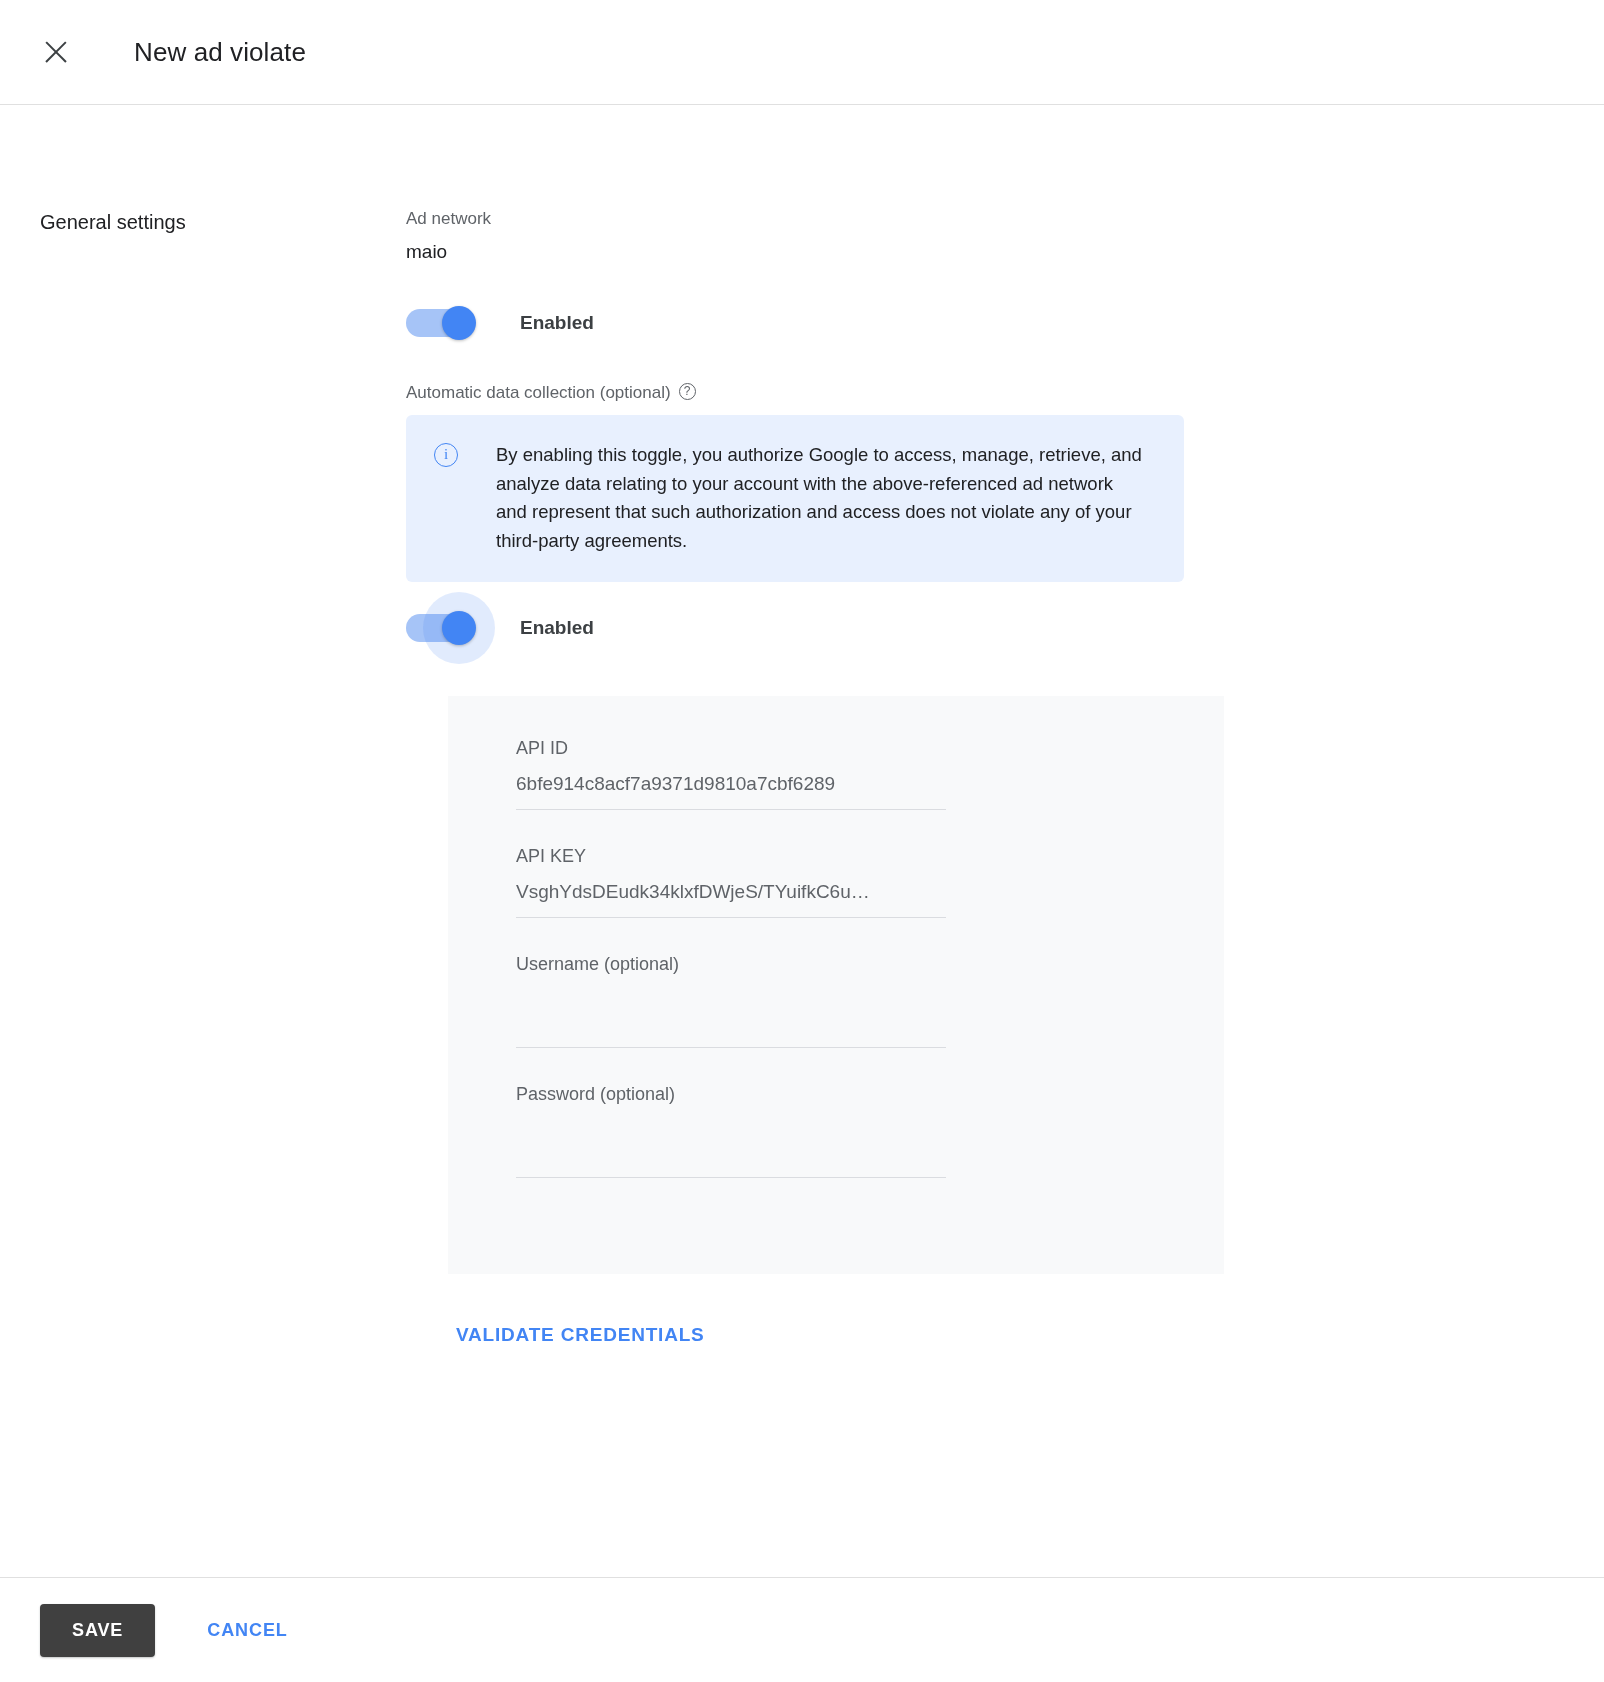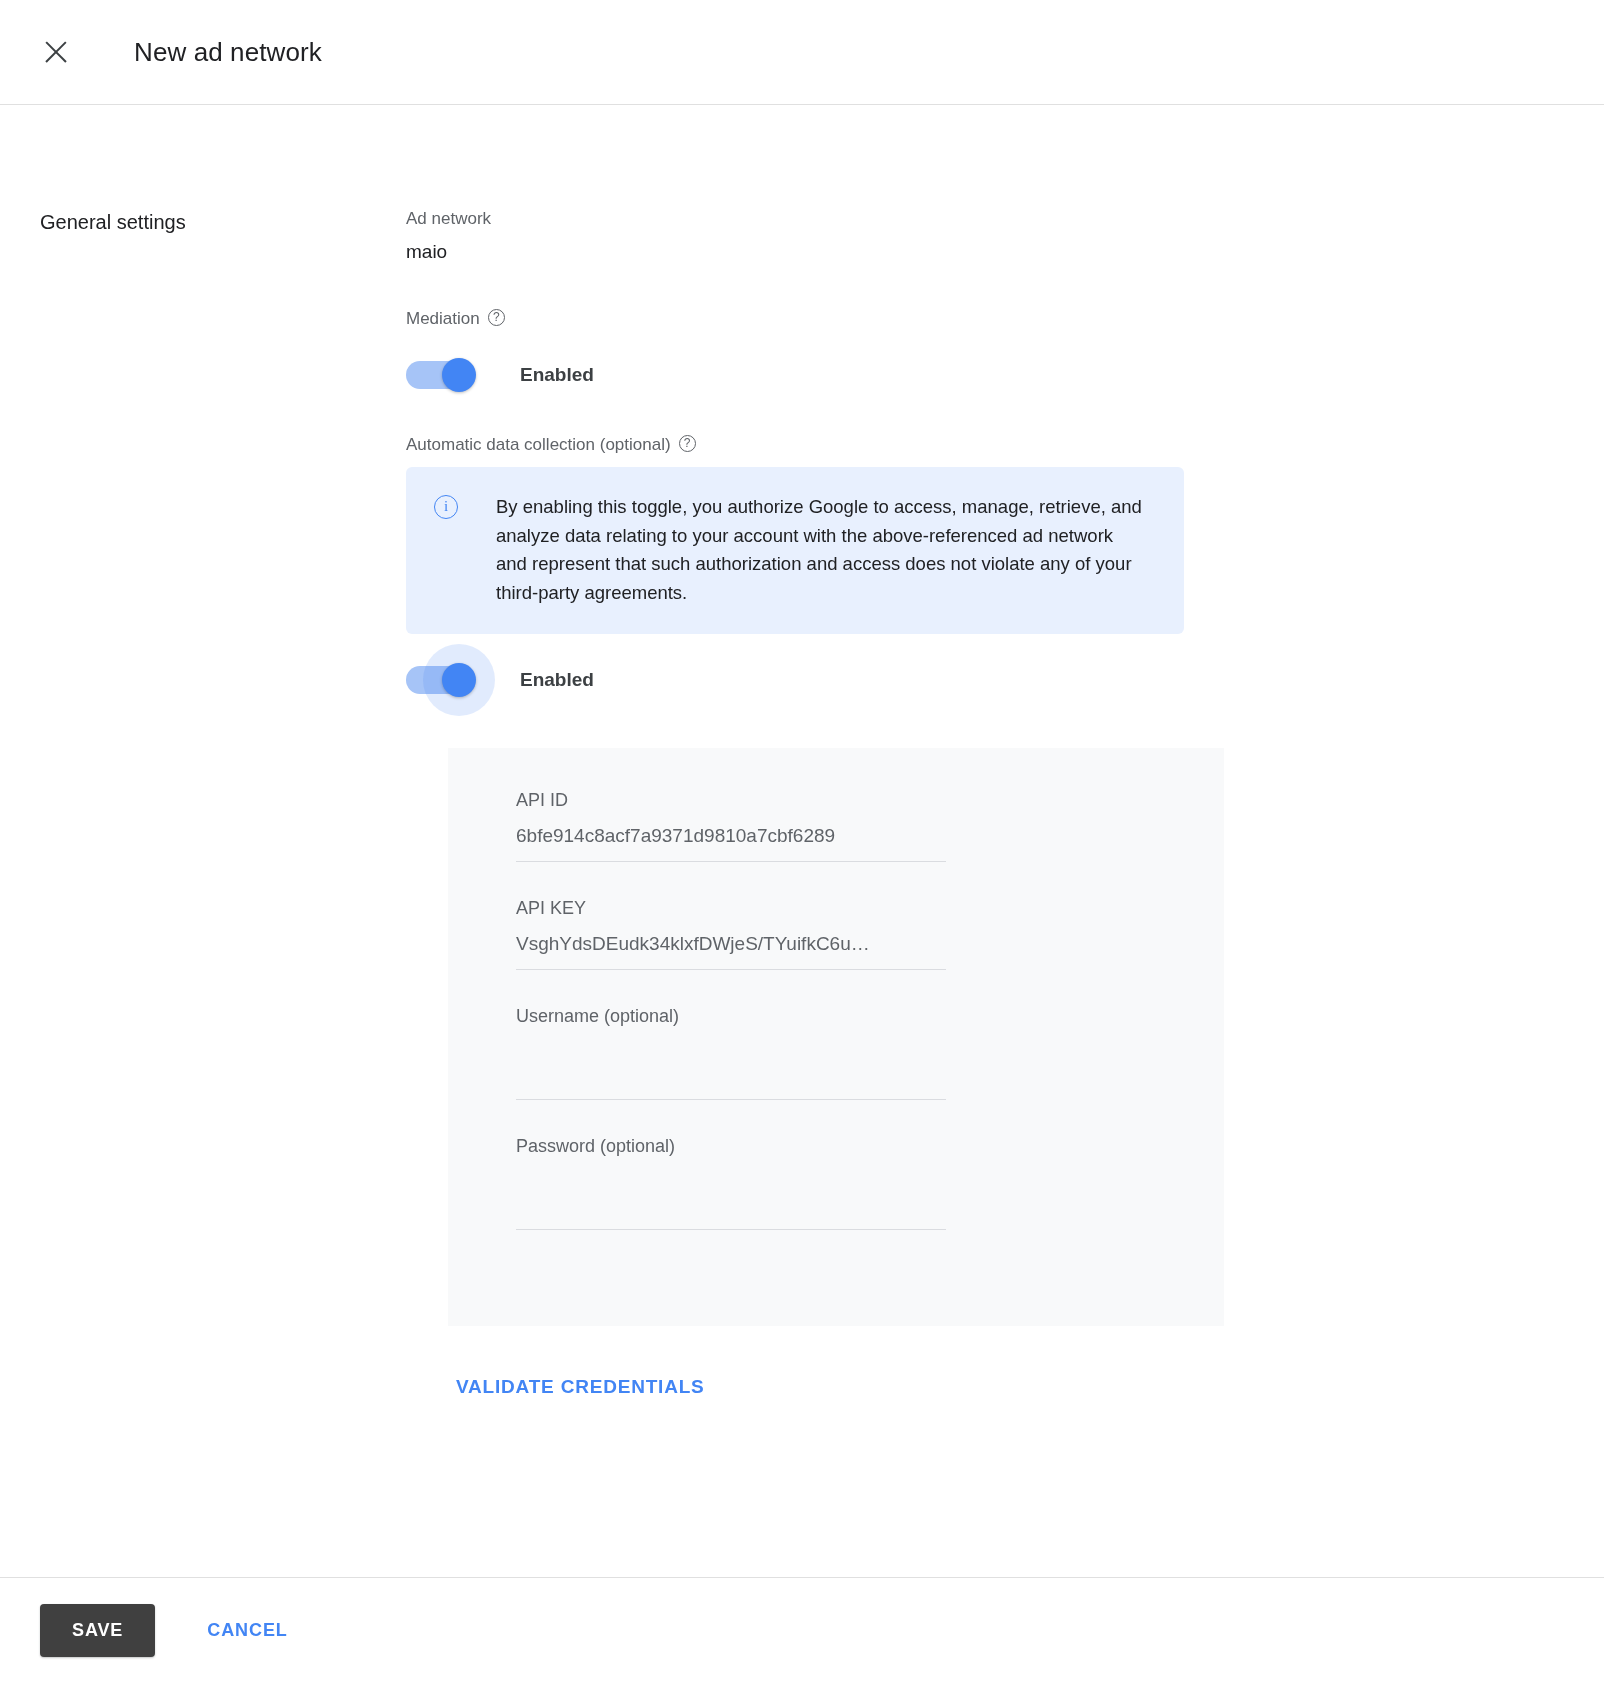--- a/index.html
+++ b/index.html
@@ -282,42 +282,39 @@
     cursor: pointer;
     font-family: "Liberation Sans", sans-serif;
     padding: 14px 10px;
   }
 </style>
 </head>
 <body>
 
 <div class="header">
   <div class="close-icon"></div>
-  <div class="header-title">New ad network</div>
+  <div class="header-title">New ad violate</div>
 </div>
 
 <div class="content">
 
   <div class="section-label">General settings</div>
 
   <div class="form-col">
 
     
 
     
     <div class="block">
       <div class="field-label">Ad network</div>
       <div class="field-value">maio</div>
     </div>
 
     
     <div class="block">
-      <div class="field-label">
-        <span>Mediation</span><span class="help-icon"></span>
-      </div>
       <div class="toggle-row">
         <div class="toggle">
           <div class="knob"></div>
         </div>
         <div class="toggle-label">Enabled</div>
       </div>
     </div>
 
     
     <div class="block">

